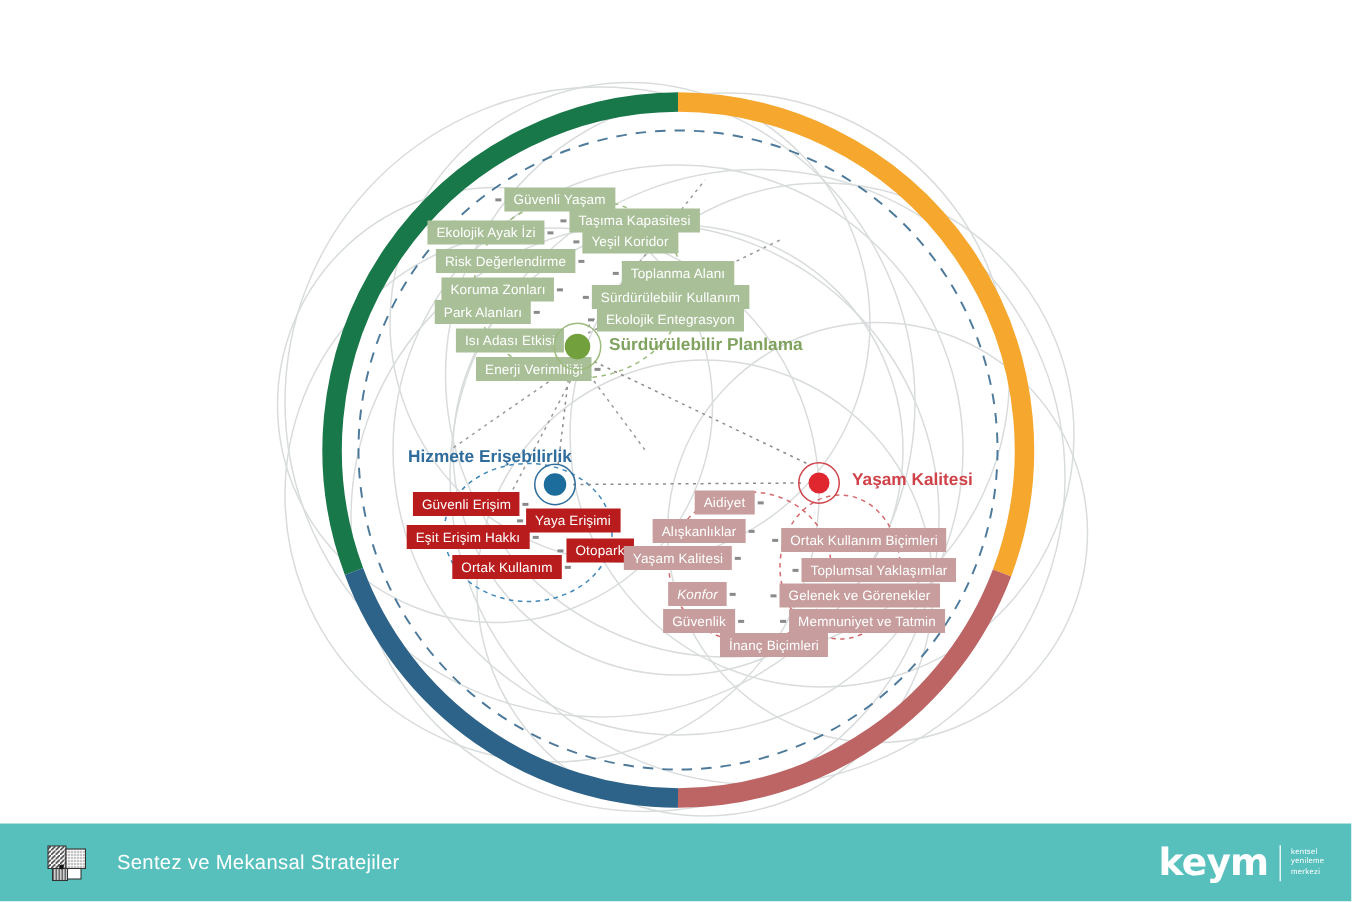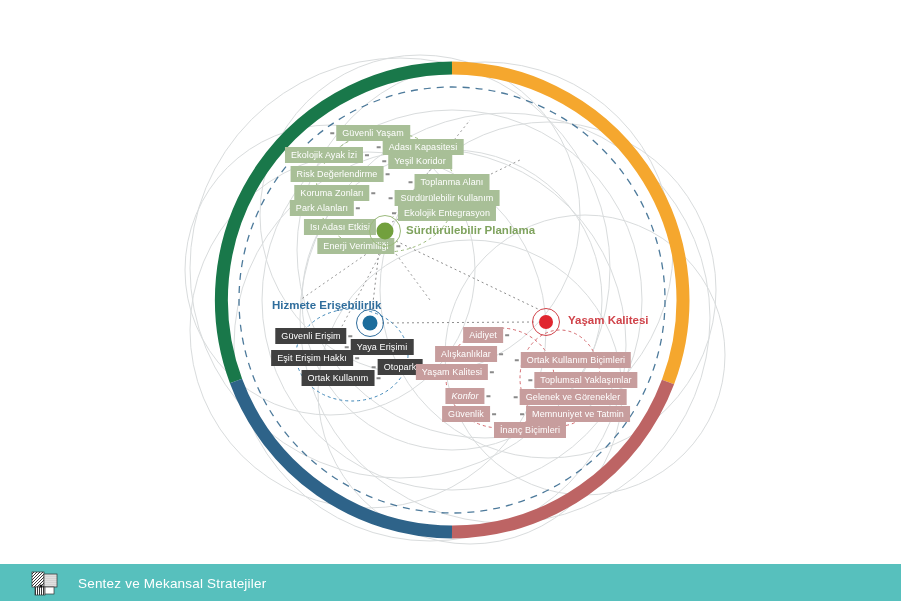--- a/index.html
+++ b/index.html
@@ -8,41 +8,41 @@
 
   #stage{position:absolute;left:0;top:0;width:901px;height:601px;}
 
   svg.layer{position:absolute;left:0;top:0;width:901px;height:601px;overflow:visible;}
 
   
   .chip{position:absolute;transform:translate(-50%,-50%);
         white-space:nowrap;color:#ffffff;font-size:9px;line-height:12px;
         padding:2px 6px 2px 6px;letter-spacing:.1px;}
   .chip.green{background:#a8bf97;}
-  .chip.blue{background:#404040;}
+  .chip.blue{background:#b91c1c;}
   .chip.rose{background:#c79d9d;}
 
   .chip-tick{position:absolute;width:4px;height:1.5px;background:#8a8a8a;top:50%;
              transform:translateY(-50%);}
   .chip-tick.left{left:-6px;}
   .chip-tick.right{right:-6px;}
 
   
   .hublabel{position:absolute;white-space:nowrap;font-weight:bold;font-size:11.5px;}
   .hublabel.green{color:#7fa35e;}
   .hublabel.blue{color:#2f6d9c;}
   .hublabel.rose{color:#d0434a;}
 
   
   .hub{position:absolute;transform:translate(-50%,-50%);border-radius:50%;}
   .hub-ring{position:absolute;transform:translate(-50%,-50%);border-radius:50%;
             background:transparent;}
 
   
-  #footer{position:absolute;left:0;bottom:0;width:901px;height:37px;background:#57c0bd;}
+  #footer{position:absolute;left:0;bottom:0;width:901px;height:52px;background:#57c0bd;}
   #footer-title{position:absolute;left:78px;top:50%;transform:translateY(-50%);
                 color:#ffffff;font-size:13.5px;letter-spacing:.2px;}
   #footer-icon{position:absolute;left:31px;top:50%;transform:translateY(-50%);
                width:28px;height:28px;}
   #brand{position:absolute;right:18px;top:50%;transform:translateY(-50%);
          display:flex;align-items:center;}
   #brand-word{color:#ffffff;font-size:25px;font-weight:bold;letter-spacing:-0.5px;
               line-height:25px;font-family:"DejaVu Sans",sans-serif;}
   #brand-div{width:1px;height:24px;background:#ffffff;opacity:.85;margin:0 7px;}
   #brand-sub{display:flex;flex-direction:column;color:#ffffff;font-size:5.2px;
@@ -102,21 +102,21 @@
       <path d="M 385 245 L 340 330"></path>
       <path d="M 390 246 L 430 300"></path>
       <path d="M 378 246 L 300 300"></path>
       <path d="M 392 218 L 470 120"></path>
       <path d="M 392 222 L 520 160"></path>
     </g>
   </svg>
 
   <div id="chips-green">
       <div class="chip green" style="left: 373px; top: 133px;"><span>Güvenli Yaşam</span><span class="chip-tick left"></span></div>
-      <div class="chip green" style="left: 423px; top: 147px;"><span>Adası Kapasitesi</span><span class="chip-tick left"></span></div>
+      <div class="chip green" style="left: 423px; top: 147px;"><span>Taşıma Kapasitesi</span><span class="chip-tick left"></span></div>
       <div class="chip green" style="left: 324px; top: 155px;"><span>Ekolojik Ayak İzi</span><span class="chip-tick right"></span></div>
       <div class="chip green" style="left: 420px; top: 161px;"><span>Yeşil Koridor</span><span class="chip-tick left"></span></div>
       <div class="chip green" style="left: 337px; top: 174px;"><span>Risk Değerlendirme</span><span class="chip-tick right"></span></div>
       <div class="chip green" style="left: 452px; top: 182px;"><span>Toplanma Alanı</span><span class="chip-tick left"></span></div>
       <div class="chip green" style="left: 332px; top: 193px;"><span>Koruma Zonları</span><span class="chip-tick right"></span></div>
       <div class="chip green" style="left: 447px; top: 198px;"><span>Sürdürülebilir Kullanım</span><span class="chip-tick left"></span></div>
       <div class="chip green" style="left: 322px; top: 208px;"><span>Park Alanları</span><span class="chip-tick right"></span></div>
       <div class="chip green" style="left: 447px; top: 213px;"><span>Ekolojik Entegrasyon</span><span class="chip-tick left"></span></div>
       <div class="chip green" style="left: 340px; top: 227px;"><span>Isı Adası Etkisi</span><span class="chip-tick right"></span></div>
       <div class="chip green" style="left: 356px; top: 246px;"><span>Enerji Verimliliği</span><span class="chip-tick right"></span></div>
@@ -133,21 +133,21 @@
   <div id="chips-rose">
       <div class="chip rose" style="left: 483px; top: 335px;"><span>Aidiyet</span><span class="chip-tick right"></span></div>
       <div class="chip rose" style="left: 466px; top: 354px;"><span>Alışkanlıklar</span><span class="chip-tick right"></span></div>
       <div class="chip rose" style="left: 576px; top: 360px; text-align: right;"><span>Ortak Kullanım Biçimleri</span><span class="chip-tick left"></span></div>
       <div class="chip rose" style="left: 452px; top: 372px;"><span>Yaşam Kalitesi</span><span class="chip-tick right"></span></div>
       <div class="chip rose" style="left: 586px; top: 380px;"><span>Toplumsal Yaklaşımlar</span><span class="chip-tick left"></span></div>
       <div class="chip rose" style="left: 573px; top: 397px;"><span>Gelenek ve Görenekler</span><span class="chip-tick left"></span></div>
       <div class="chip rose" style="left: 465px; top: 396px; font-style: italic;"><span>Konfor</span><span class="chip-tick right"></span></div>
       <div class="chip rose" style="left: 578px; top: 414px;"><span>Memnuniyet ve Tatmin</span><span class="chip-tick left"></span></div>
       <div class="chip rose" style="left: 466px; top: 414px;"><span>Güvenlik</span><span class="chip-tick right"></span></div>
-      <div class="chip rose" style="left: 530px; top: 430px;"><span>İnanç Biçimleri</span></div>
+      <div class="chip rose" style="left: 516px; top: 430px;"><span>İnanç Biçimleri</span></div>
     </div>
 
   <div class="hub-ring" style="left:385px;top:231px;width:30px;height:30px;border:1.4px solid #9cbb7d;"></div>
   <div class="hub" style="left:385px;top:231px;width:17px;height:17px;background:#72a03d;"></div>
   <div class="hublabel green" style="left:406px;top:224px;">Sürdürülebilir Planlama</div>
 
   <div class="hub-ring" style="left:370px;top:323px;width:26px;height:26px;border:1.6px solid #2f6d9c;"></div>
   <div class="hub" style="left:370px;top:323px;width:15px;height:15px;background:#1c6d9c;"></div>
   <div class="hublabel blue" style="left:272px;top:299px;">Hizmete Erişebilirlik</div>
 
@@ -171,15 +171,24 @@
           <rect x="0" y="0" width="1" height="4" fill="#3a3a3a"></rect>
         </pattern>
       </defs>
       <rect x="1" y="3" width="12" height="15" fill="url(#hatchA)" stroke="#333" stroke-width=".7"></rect>
       <rect x="13" y="5" width="13" height="13" fill="url(#hatchB)" stroke="#333" stroke-width=".7"></rect>
       <rect x="4" y="18" width="10" height="8" fill="url(#hatchC)" stroke="#333" stroke-width=".7"></rect>
       <rect x="14" y="18" width="9" height="7" fill="#ffffff" stroke="#333" stroke-width=".7"></rect>
       <circle cx="10" cy="17" r="1.6" fill="#111"></circle>
     </svg>
     <div id="footer-title">Sentez ve Mekansal Stratejiler</div>
+    <div id="brand">
+      <div id="brand-word">keym</div>
+      <div id="brand-div"></div>
+      <div id="brand-sub">
+        <span>kentsel</span>
+        <span>yenileme</span>
+        <span>merkezi</span>
+      </div>
+    </div>
   </div>
 
 </div>
 
 </body></html>

